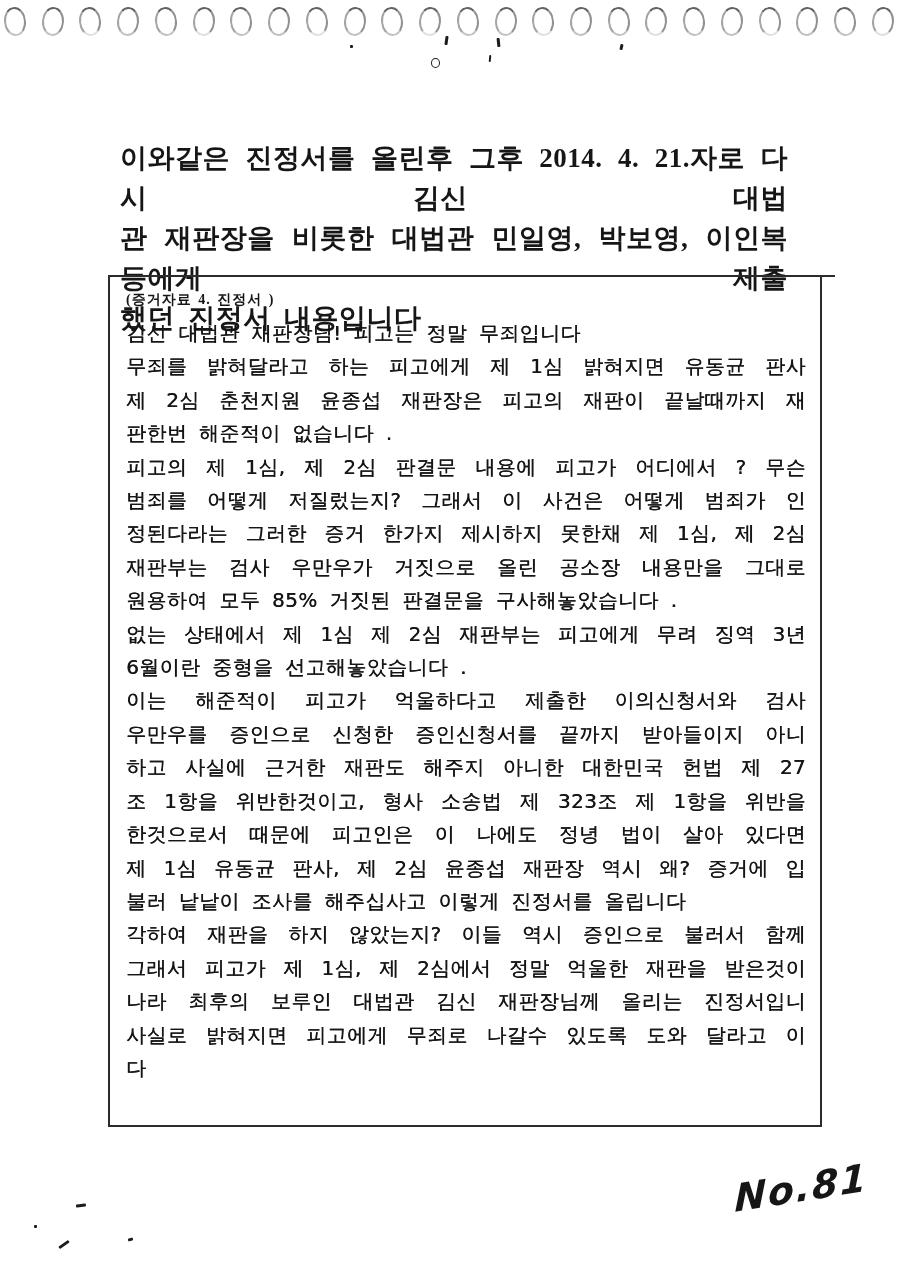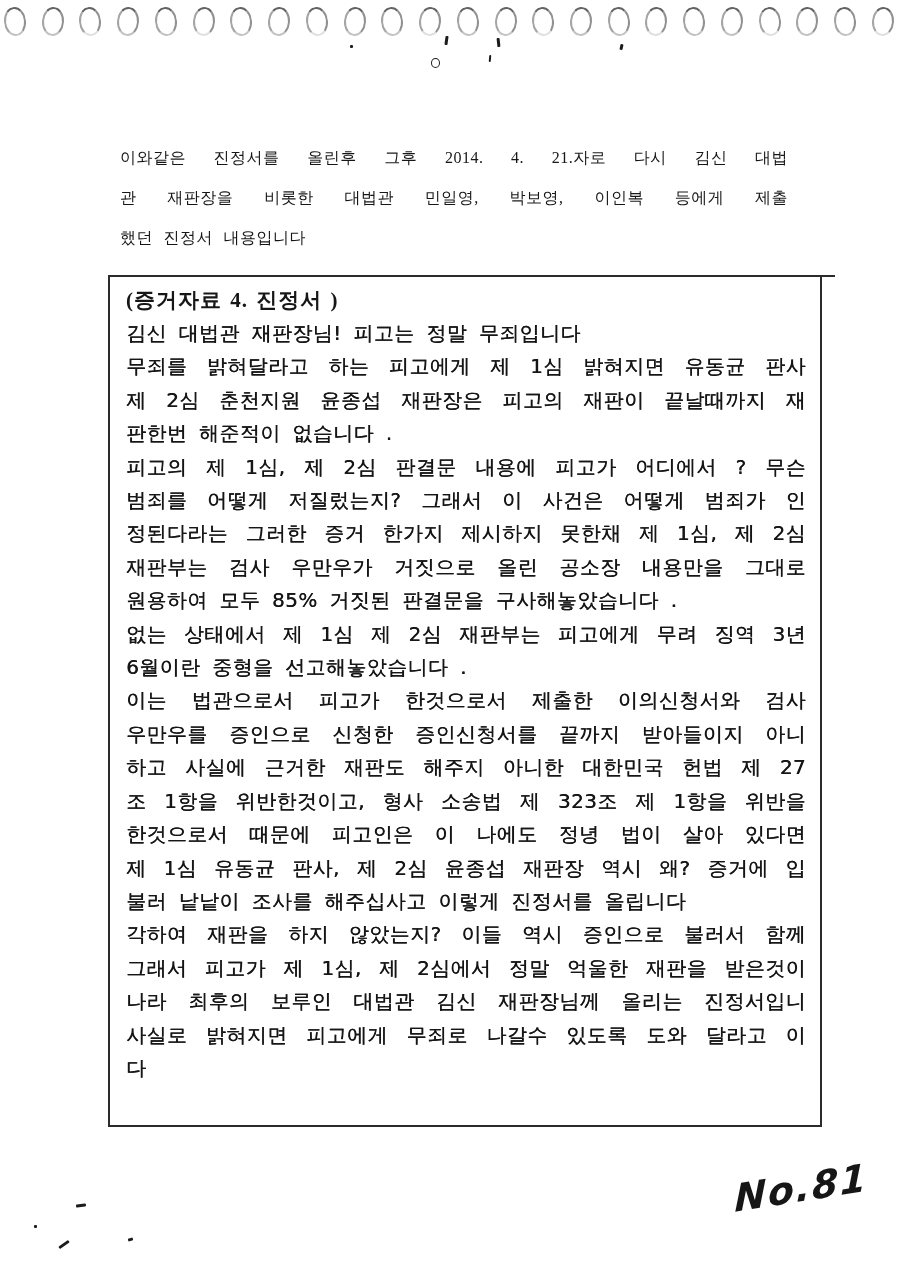--- a/index.html
+++ b/index.html
@@ -14,37 +14,37 @@
     border-top-color:#3d3d3d;border-left-color:#8f8f8f;border-bottom-color:#b5b5b5;
     opacity:.8;box-sizing:border-box;background:#fff;
   }
   .hole:nth-child(odd){transform:rotate(-6deg);}
   .hole:nth-child(even){transform:rotate(4deg);}
   .hole:nth-child(3n){border-bottom-color:#d9d9d9;}
 
   
   .intro{
     position:absolute;left:120px;top:138px;width:668px;
-    font-family:"Liberation Serif", serif;font-weight:normal;
-    font-size:16px;line-height:40px;letter-spacing:.5px;word-spacing:6px;
+    font-family:"Liberation Serif", serif;font-weight:bold;
+    font-size:27px;line-height:40px;letter-spacing:.5px;word-spacing:6px;
   }
   .intro-line{text-align:justify;text-align-last:justify;}
   .intro-line.short{text-align:left;text-align-last:left;}
 
   
   .evidence-box{
     position:absolute;left:108px;top:275px;width:714px;height:852px;
     border:2px solid #2b2b2b;box-sizing:border-box;padding:6px 14px 0 16px;
   }
   .evidence-box::after{ 
     content:"";position:absolute;top:-2px;right:-15px;width:15px;height:2px;background:#2b2b2b;
   }
   .box-header{
     font-family:"Liberation Serif", serif;font-weight:bold;
-    font-size:21px;line-height:34px;letter-spacing:1px;word-spacing:2px;
+    font-size:14px;line-height:34px;letter-spacing:1px;word-spacing:2px;
   }
   .hw-line{
     font-family:"DejaVu Sans", sans-serif;
     font-size:20px;line-height:33.4px;letter-spacing:.4px;word-spacing:5px;
     text-align:justify;text-align-last:justify;
     text-shadow:.4px 0 0 currentColor; 
   }
   .hw-line.short{text-align:right;text-align-last:left;}
 
   
@@ -112,21 +112,21 @@
       <div class="hw-line">무죄를 밝혀달라고 하는 피고에게 제 1심 밝혀지면 유동균 판사</div>
       <div class="hw-line">제 2심 춘천지원 윤종섭 재판장은 피고의 재판이 끝날때까지 재</div>
       <div class="hw-line short">판한번 해준적이 없습니다 .</div>
       <div class="hw-line">피고의 제 1심, 제 2심 판결문 내용에 피고가 어디에서 ? 무슨</div>
       <div class="hw-line">범죄를 어떻게 저질렀는지? 그래서 이 사건은 어떻게 범죄가 인</div>
       <div class="hw-line">정된다라는 그러한 증거 한가지 제시하지 못한채 제 1심, 제 2심</div>
       <div class="hw-line">재판부는 검사 우만우가 거짓으로 올린 공소장 내용만을 그대로</div>
       <div class="hw-line short">원용하여 모두 85% 거짓된 판결문을 구사해놓았습니다 .</div>
       <div class="hw-line">없는 상태에서 제 1심 제 2심 재판부는 피고에게 무려 징역 3년</div>
       <div class="hw-line short">6월이란 중형을 선고해놓았습니다 .</div>
-      <div class="hw-line">이는 법관으로서 피고가 한것으로서 제출한 이의신청서와 검사</div>
+      <div class="hw-line">이는 해준적이 피고가 억울하다고 제출한 이의신청서와 검사</div>
       <div class="hw-line">우만우를 증인으로 신청한 증인신청서를 끝까지 받아들이지 아니</div>
       <div class="hw-line">하고 사실에 근거한 재판도 해주지 아니한 대한민국 헌법 제 27</div>
       <div class="hw-line">조 1항을 위반한것이고, 형사 소송법 제 323조 제 1항을 위반을</div>
       <div class="hw-line">한것으로서 때문에 피고인은 이 나에도 정녕 법이 살아 있다면</div>
       <div class="hw-line">제 1심 유동균 판사, 제 2심 윤종섭 재판장 역시 왜? 증거에 입</div>
       <div class="hw-line short">불러 낱낱이 조사를 해주십사고 이렇게 진정서를 올립니다</div>
       <div class="hw-line">각하여 재판을 하지 않았는지? 이들 역시 증인으로 불러서 함께</div>
       <div class="hw-line">그래서 피고가 제 1심, 제 2심에서 정말 억울한 재판을 받은것이</div>
       <div class="hw-line">나라 최후의 보루인 대법관 김신 재판장님께 올리는 진정서입니</div>
       <div class="hw-line">사실로 밝혀지면 피고에게 무죄로 나갈수 있도록 도와 달라고 이</div>

